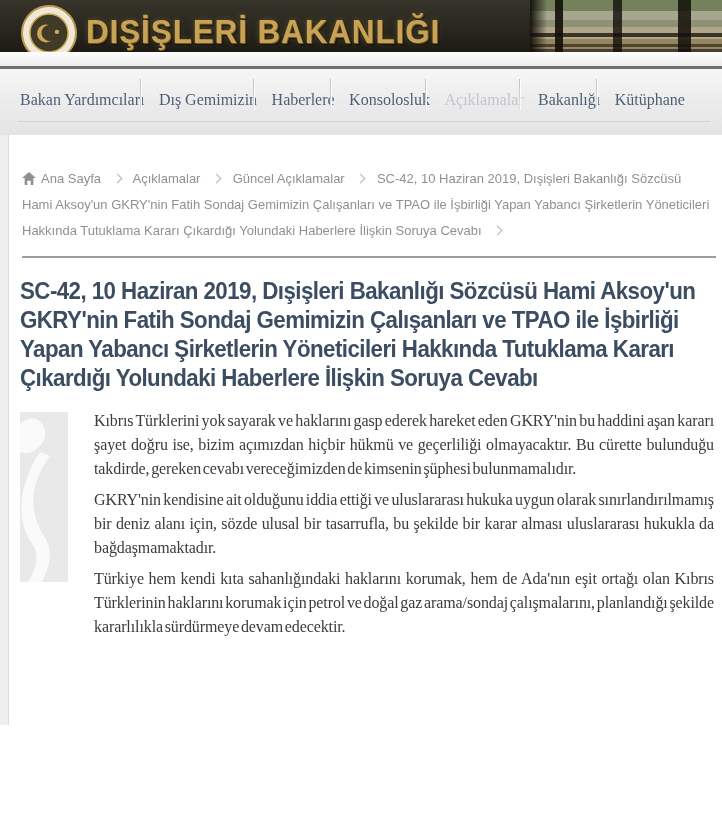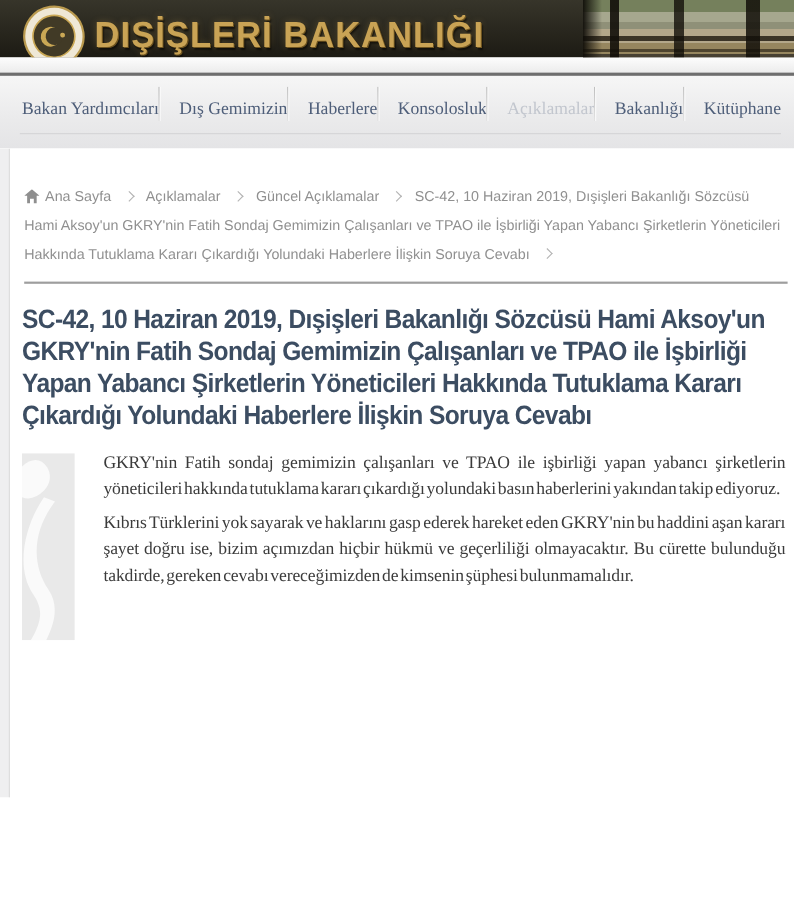--- a/index.html
+++ b/index.html
@@ -29,21 +29,21 @@
   
   .top-band{ height:14px; background:linear-gradient(180deg,#fdfdfd,#ececec); }
   .top-line{ height:3px; background:#6e6e6e; }
 
   
   .navbar{ position:relative; height:66px;
            background:linear-gradient(180deg,#f6f6f6 0%,#ebebec 55%,#e4e4e6 100%); }
   .navbar::after{ content:""; position:absolute; left:18px; right:12px; bottom:13px;
                   height:1px; background:#d4d4d6; }
   .nav-list{ display:flex; justify-content:space-between; align-items:flex-start;
-             padding:22px 12px 0 20px; }
+             padding:22px 37px 0 20px; }
   .nav-item{ position:relative; font-family:"Liberation Serif",serif; font-size:16px;
              color:#4e5e79; text-decoration:none; cursor:pointer; white-space:nowrap; }
   .nav-item + .nav-item::before{ content:""; position:absolute; left:-19px; top:-12px;
              width:1px; height:31px; background:linear-gradient(180deg,#bfbfbf,#e2e2e2);
              box-shadow:1px 0 0 rgba(255,255,255,.9); }
   .nav-item.muted{ color:#c2c6ce; }
 
   
   .content{ position:relative; height:590px; background:#fff; overflow:hidden; }
   .edge{ position:absolute; left:0; top:0; bottom:0; width:9px;
@@ -123,16 +123,17 @@
   <div class="rule"></div>
 
   <h1 class="title">SC-42, 10 Haziran 2019, Dışişleri Bakanlığı Sözcüsü Hami Aksoy'un GKRY'nin Fatih Sondaj Gemimizin Çalışanları ve TPAO ile İşbirliği Yapan Yabancı Şirketlerin Yöneticileri Hakkında Tutuklama Kararı Çıkardığı Yolundaki Haberlere İlişkin Soruya Cevabı</h1>
 
   <div class="article">
     <svg class="watermark" width="48" height="170" viewBox="0 0 48 170">
       <rect width="48" height="170" fill="#e9e9e9"></rect>
       <path d="M0,12 Q14,0 23,13 Q29,24 20,34 Q10,44 0,40 Z" fill="#fafafa"></path>
       <path d="M30,44 C10,70 8,100 24,124 C32,136 32,150 22,170 L8,170 C20,150 18,140 10,128 C-6,104 2,66 20,40 Z" fill="#fafafa"></path>
     </svg>
-    <p>GKRY'nin Fatih sondaj gemimizin çalışanları ve TPAO ile işbirliği yapan yabancı şirketlerin yöneticileri hakkında tutuklama kararı çıkardığı yolundaki basın haberlerini yakından takip ediyoruz.</p>
     <p>Kıbrıs Türklerini yok sayarak ve haklarını gasp ederek hareket eden GKRY'nin bu haddini aşan kararı şayet doğru ise, bizim açımızdan hiçbir hükmü ve geçerliliği olmayacaktır. Bu cürette bulunduğu takdirde, gereken cevabı vereceğimizden de kimsenin şüphesi bulunmamalıdır.</p>
+    <p>GKRY'nin kendisine ait olduğunu iddia ettiği ve uluslararası hukuka uygun olarak sınırlandırılmamış bir deniz alanı için, sözde ulusal bir tasarrufla, bu şekilde bir karar alması uluslararası hukukla da bağdaşmamaktadır.</p>
+    <p>Türkiye hem kendi kıta sahanlığındaki haklarını korumak, hem de Ada'nın eşit ortağı olan Kıbrıs Türklerinin haklarını korumak için petrol ve doğal gaz arama/sondaj çalışmalarını, planlandığı şekilde kararlılıkla sürdürmeye devam edecektir.</p>
   </div>
 </div>
 
 </body></html>

